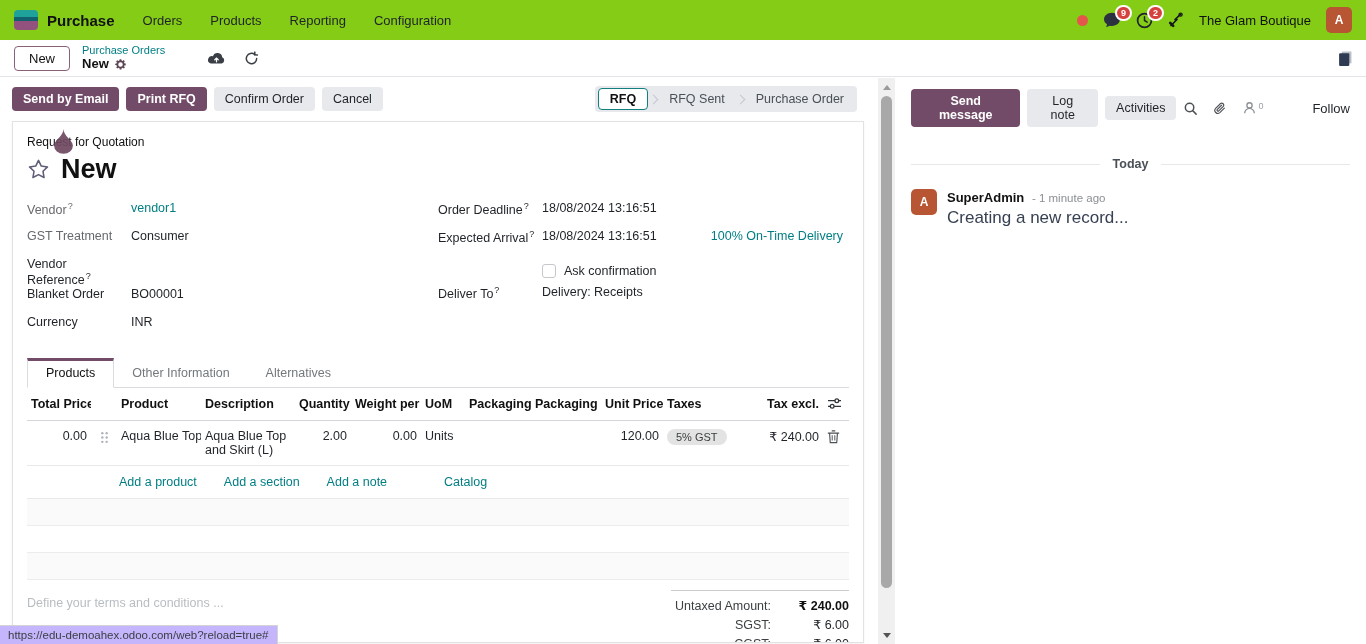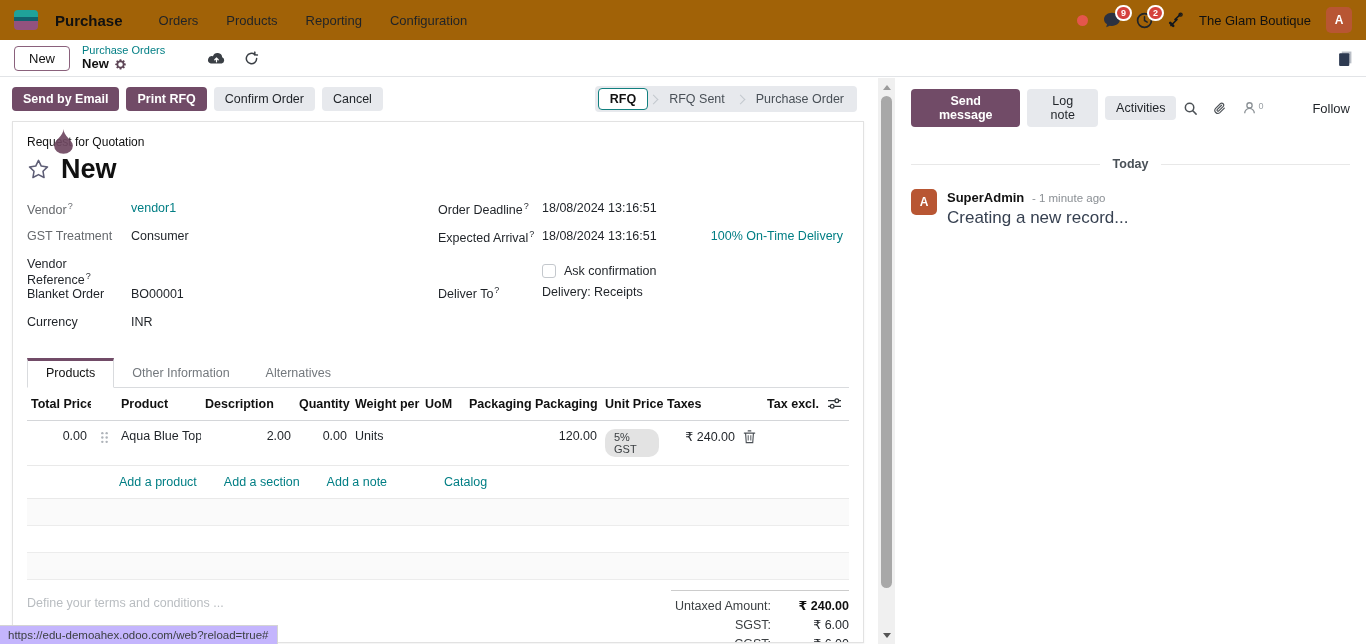--- a/index.html
+++ b/index.html
@@ -1,21 +1,21 @@
 <!DOCTYPE html>
 <html><head>
 <meta charset="utf-8">
 <style>
   * { box-sizing: border-box; margin: 0; padding: 0; }
   html,body { width:1366px; height:644px; overflow:hidden; background:#fff;
     font-family:"Liberation Sans","DejaVu Sans",sans-serif; color:#24292e; font-size:13px; }
   .page { position:relative; width:1366px; height:644px; }
 
   
-  .navbar { height:40px; display:flex; align-items:center; padding:0 14px; background:#a16207;gap:8px; }
+  .navbar { height:40px; display:flex; align-items:center; padding:0 14px; background:#84cc16; }
   .app-icon { width:24px; height:20px; border-radius:4px; margin-right:9px;
     background:linear-gradient(180deg,#1fa29a 0%,#1fa29a 33%,#11616e 33%,#11616e 55%,#93527e 55%,#93527e 100%); }
   .app-name { font-size:15px; font-weight:700; color:#111; margin-right:28px; }
   .nav-menu { display:flex; gap:28px; }
   .nav-menu span { font-size:13px; color:#1f2328; cursor:pointer; }
   .nav-right { margin-left:auto; display:flex; align-items:center; gap:15px; }
   .red-dot { width:11px; height:11px; border-radius:50%; background:#e4564c; }
   .badge-wrap { position:relative; display:flex; align-items:center; }
   .count-badge { position:absolute; top:-7px; right:-11px; background:#d5413d; color:#fff;
     font-size:9px; font-weight:700; border-radius:8px; padding:1px 4px; min-width:14px; text-align:center; border:2px solid #fff; }
@@ -306,20 +306,21 @@
                   <circle cx="2" cy="2" r="1.1"></circle>
                   <circle cx="6" cy="2" r="1.1"></circle>
                   <circle cx="2" cy="6" r="1.1"></circle>
                   <circle cx="6" cy="6" r="1.1"></circle>
                   <circle cx="2" cy="10" r="1.1"></circle>
                   <circle cx="6" cy="10" r="1.1"></circle>
                 </g>
               </svg>
           </div>
           <div class="cell-product">Aqua Blue Top ar</div>
+          <div>Aqua Blue Top and Skirt (L)</div>
           <div class="ar">2.00</div>
           <div class="ar">0.00</div>
           <div>Units</div>
           <div></div>
           <div></div>
           <div class="ar">120.00</div>
           <div><span class="tax-pill">5% GST</span></div>
           <div class="ar">₹ 240.00</div>
           <div class="icon-cell">
             <svg width="13" height="14" viewBox="0 0 14 16">

